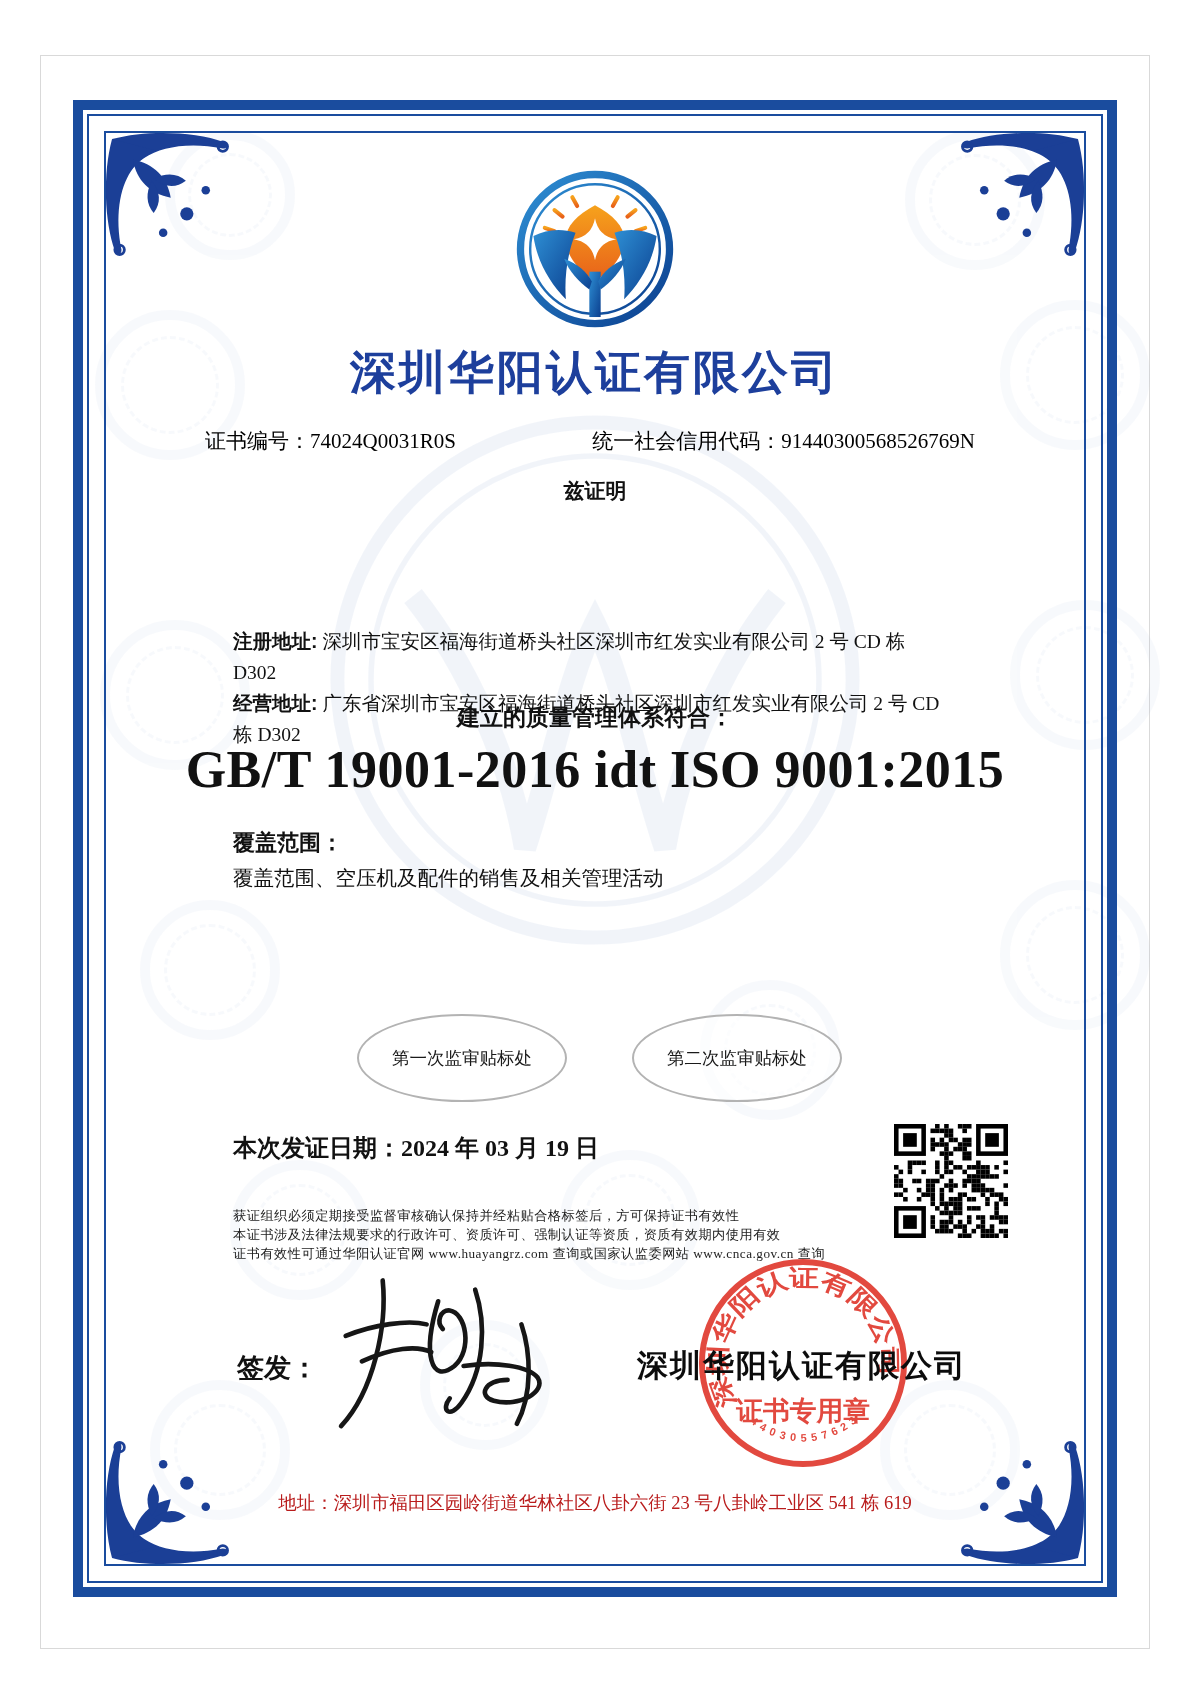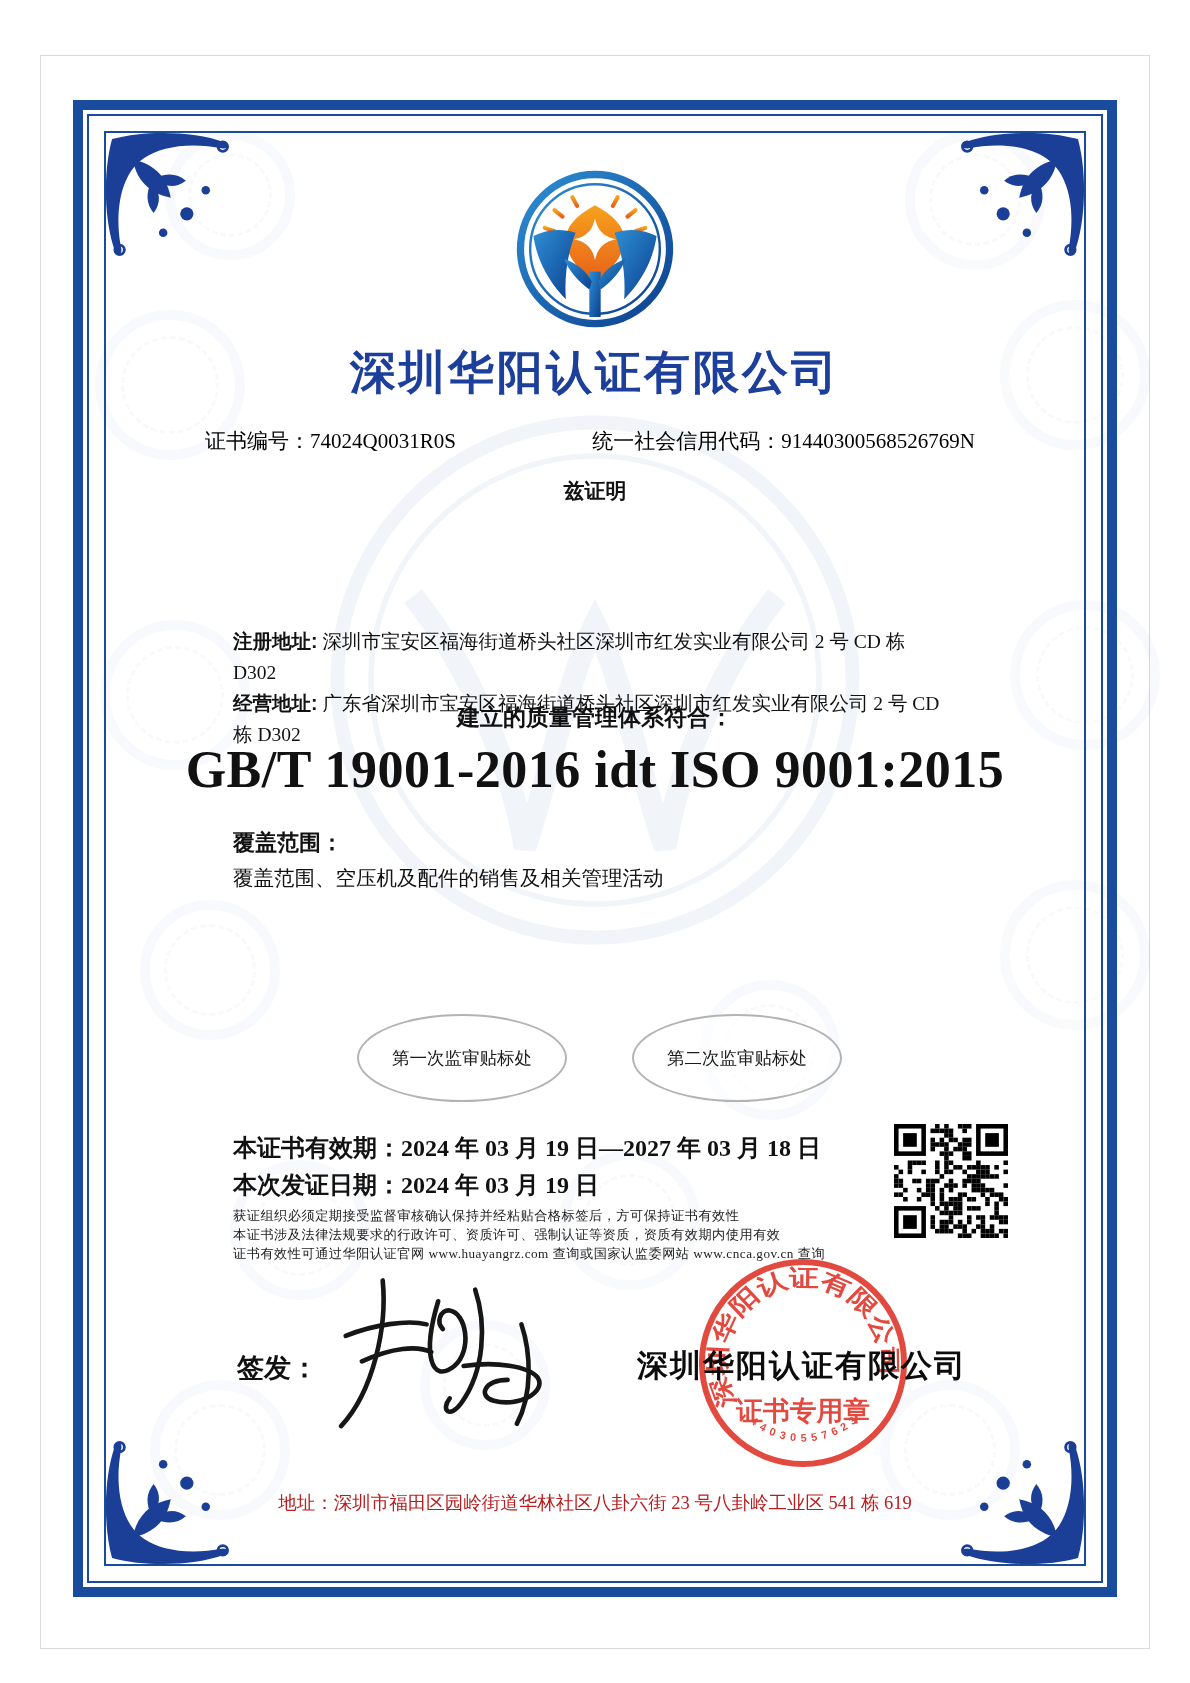--- a/index.html
+++ b/index.html
@@ -175,21 +175,20 @@
   <div class="scope-text">覆盖范围、空压机及配件的销售及相关管理活动</div>
 
   <div class="oval first">
     <span>第一次监审贴标处</span>
   </div>
   <div class="oval second">
     <span>第二次监审贴标处</span>
   </div>
 
   <div class="dates">
-    <div><span>本证书有效期：</span><span>2024 年 03 月 19 日—2027 年 03 月 18 日</span></div>
     <div><span>本次发证日期：</span><span>2024 年 03 月 19 日</span></div>
   </div>
 
   <div class="fineprint">
     <div>获证组织必须定期接受监督审核确认保持并经粘贴合格标签后，方可保持证书有效性</div>
     <div>本证书涉及法律法规要求的行政许可、资质许可、强制认证等资质，资质有效期内使用有效</div>
     <div>证书有效性可通过华阳认证官网 www.huayangrz.com 查询或国家认监委网站 www.cnca.gov.cn 查询</div>
   </div>
 
   <svg class="qr" id="qr-svg" viewBox="0 0 125 125">

